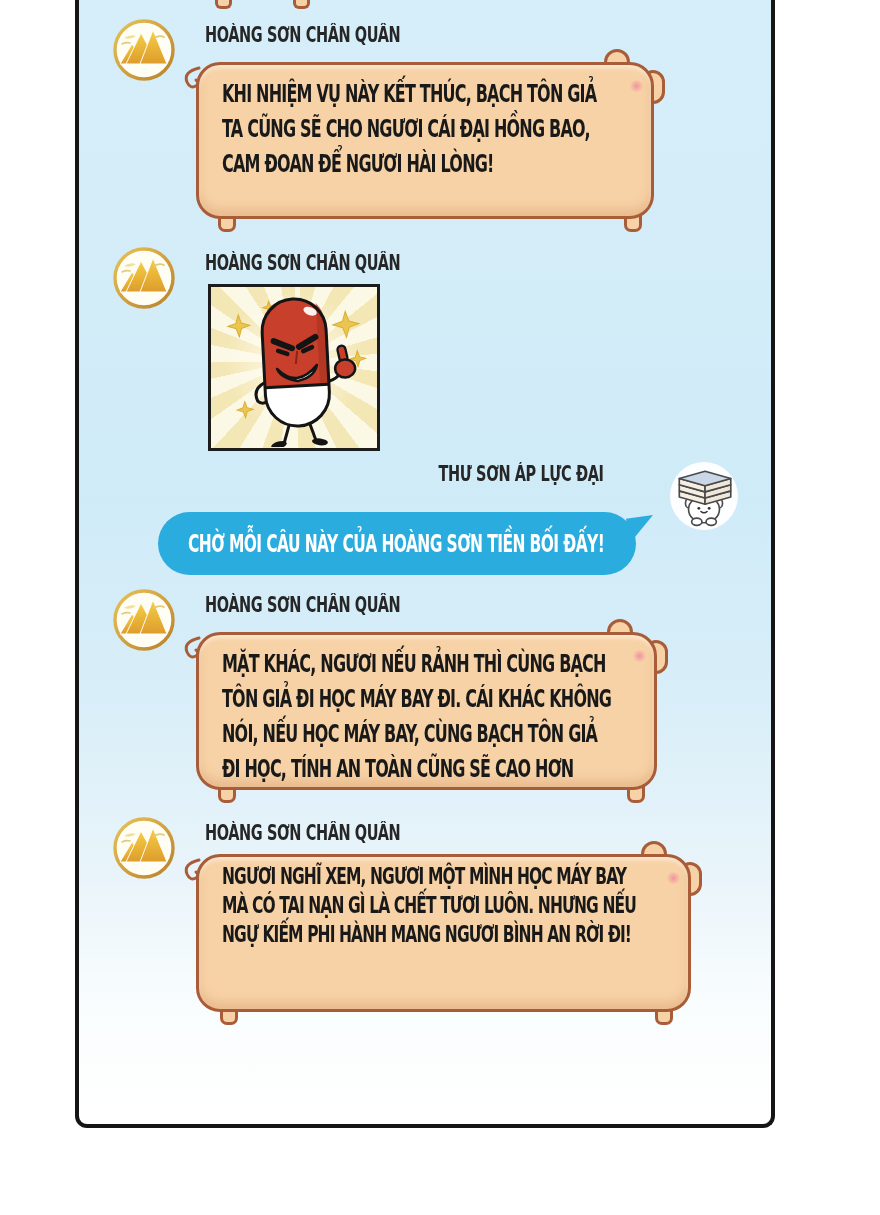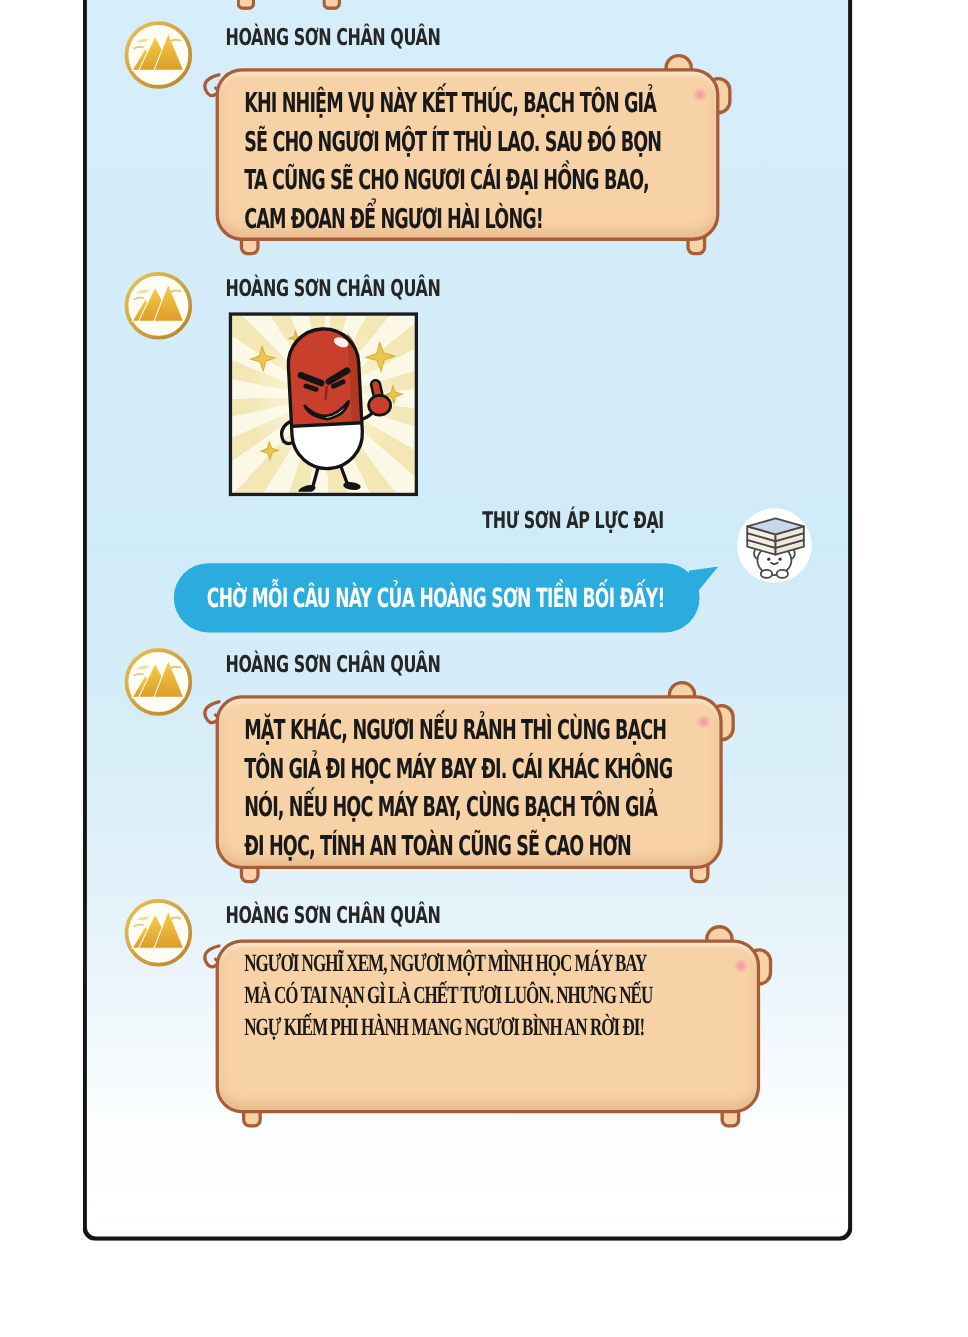--- a/index.html
+++ b/index.html
@@ -71,21 +71,21 @@
   }
   .pb-tail{position:absolute;left:-17px;top:3px;z-index:0;}
   .pb-text{position:absolute;inset:0;z-index:3;padding:14px 0 0 26px;box-sizing:border-box;border-radius:17px;}
   .pb-text .line{height:35px;display:flex;align-items:center;}
   .pb-text .line span{
     display:inline-block;font-weight:700;font-size:16px;color:#191919;
     letter-spacing:-0.8px;white-space:nowrap;
     transform:scaleY(1.55);transform-origin:0 50%;
   }
   .pig-bubble.lines5 .pb-text{padding-top:8px;}
-  .pig-bubble.lines5 .pb-text .line{height:29px;font-family:Liberation Serif, serif;}
+  .pig-bubble.lines5 .pb-text .line{height:29px;}
   .pig-bubble.lines5 .pb-text .line span{font-size:15.5px;letter-spacing:-0.9px;transform:scaleY(1.45);}
 
   
   .blue-bubble{position:absolute;left:158px;top:502px;width:478px;height:63px;margin-top:10px;}
   .bb-main{
     position:absolute;inset:0;background:#2bacde;border-radius:32px;
     display:flex;align-items:center;padding-left:30px;box-sizing:border-box;
   }
   .bb-main span{
     display:inline-block;font-weight:700;font-size:15.5px;color:#ffffff;
@@ -149,23 +149,20 @@
         <path d="M20 3 Q4 7 8 17 Q11 24 17 21 Q21 18 17 15" fill="none" stroke="#a85c38" stroke-width="3" stroke-linecap="round"></path>
       </svg>
   </div>
   <div class="pb-main"></div>
   <div class="pb-blush"></div>
   <div class="pb-text">
     <div class="line">
         <span>KHI NHIỆM VỤ NÀY KẾT THÚC, BẠCH TÔN GIẢ</span>
       </div>
     <div class="line">
-        <span>SẼ CHO NGƯƠI MỘT ÍT THÙ LAO. SAU ĐÓ BỌN</span>
-      </div>
-    <div class="line">
         <span>TA CŨNG SẼ CHO NGƯƠI CÁI ĐẠI HỒNG BAO,</span>
       </div>
     <div class="line">
         <span>CAM ĐOAN ĐỂ NGƯƠI HÀI LÒNG!</span>
       </div>
   </div>
 </div>
 
 <div class="avatar" style="left:112px;top:246px;">
   <svg width="64" height="64" viewBox="0 0 64 64">

